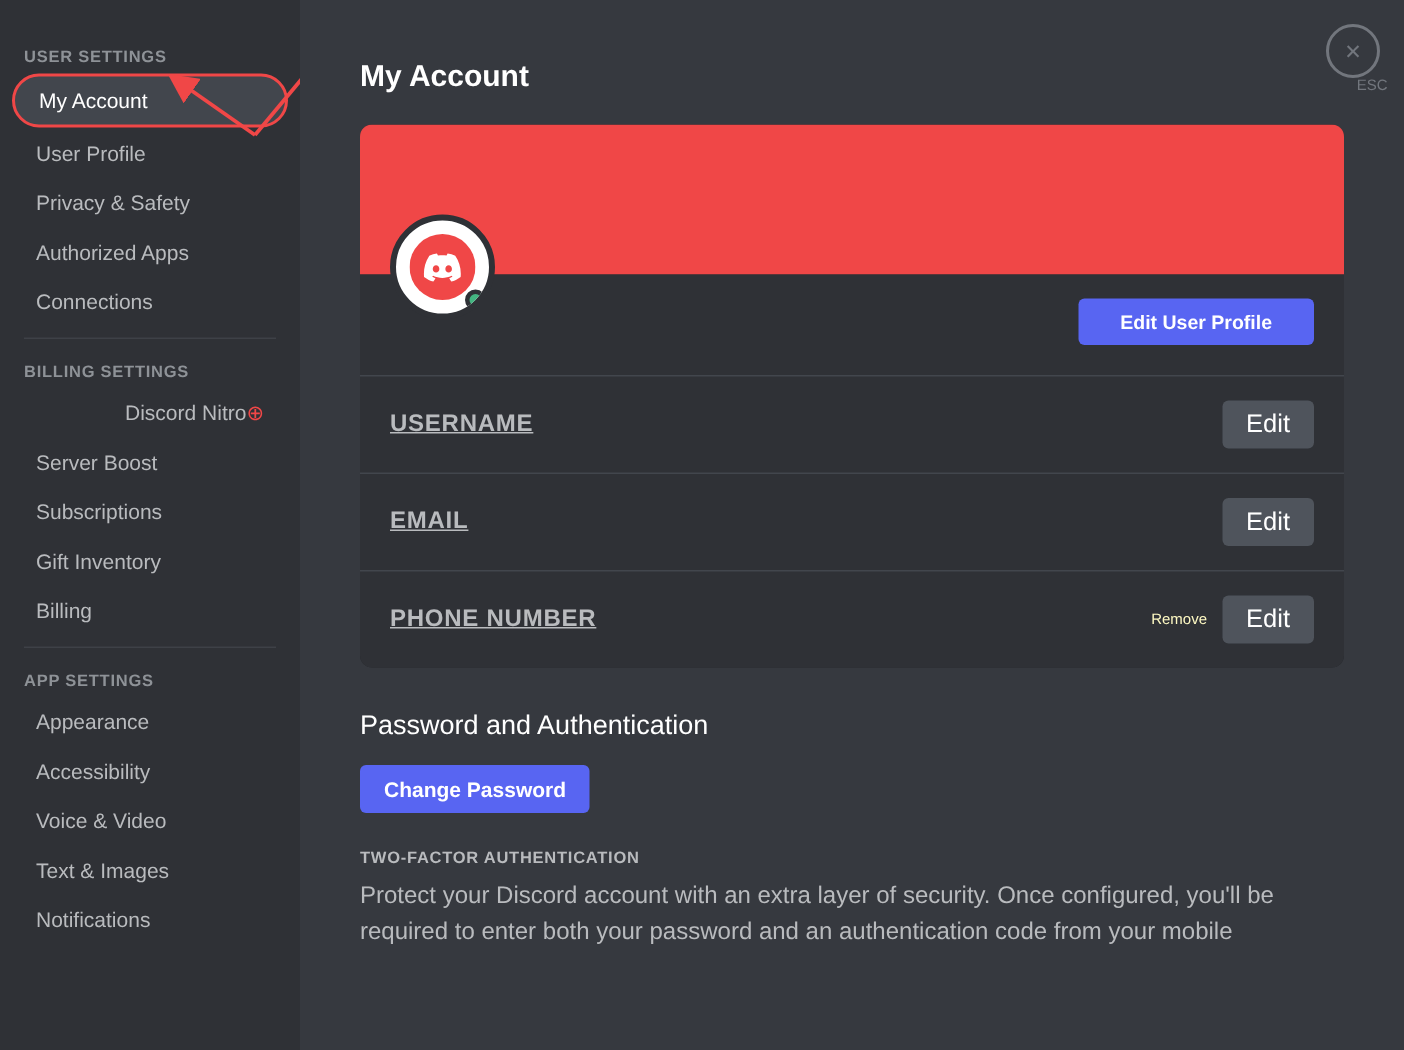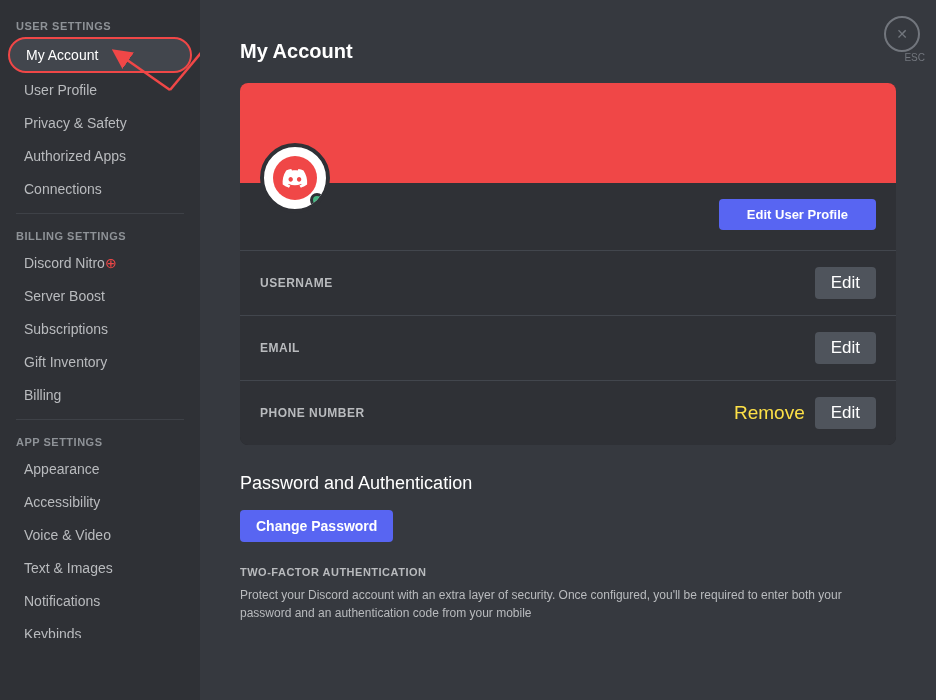--- a/index.html
+++ b/index.html
@@ -11,21 +11,21 @@
       display: flex;
       overflow: hidden;
       color: #dcddde;
     }
 
     
     .sidebar {
       width: 200px;
       min-width: 200px;
       background: #2f3136;
-      padding: 12px 0;
+      padding: 24px 0;
       overflow-y: auto;
       height: 638px;
     }
 
     .sidebar-section-label {
       font-size: 11px;
       font-weight: 700;
       color: #8e9297;
       text-transform: uppercase;
       padding: 8px 16px 4px 16px;
@@ -37,21 +37,21 @@
       font-size: 14px;
       color: #b9bbbe;
       cursor: pointer;
       border-radius: 4px;
       margin: 1px 8px;
     }
 
     .sidebar-item-with-badge {
       display: flex;
       align-items: center;
-      justify-content: flex-start;
+      justify-content: flex-end;
     }
 
     .sidebar-divider {
       height: 1px;
       background: #3e4147;
       margin: 8px 16px;
     }
 
     
     .main-content {
@@ -145,46 +145,47 @@
 
     .field-row {
       padding: 16px 20px;
       border-top: 1px solid #42464d;
       display: flex;
       align-items: center;
       justify-content: space-between;
     }
 
     .field-label {
-      font-size: 12px;
+      font-size: 16px;
       font-weight: 700;
       color: #b9bbbe;
       text-transform: uppercase;
       letter-spacing: 0.5px;
+      text-decoration: underline;
     }
 
     .field-actions {
       display: flex;
       align-items: center;
       gap: 10px;
     }
 
     .field-edit-btn {
       background: #4f545c;
       color: #fff;
       border: none;
       border-radius: 4px;
       padding: 6px 16px;
       font-size: 17px;
       cursor: pointer;
     }
 
     .remove-link {
-      color: #fde047;
-      font-size: 19px;
+      color: #fef9c3;
+      font-size: 10px;
       cursor: pointer;
     }
 
     
     .section-title {
       font-size: 18px;
       font-weight: 400;
       color: #fff;
       margin-bottom: 16px;
     }
@@ -204,21 +205,21 @@
     .two-factor-label {
       font-size: 11px;
       font-weight: 700;
       color: #b9bbbe;
       text-transform: uppercase;
       letter-spacing: 0.5px;
       margin-bottom: 8px;
     }
 
     .two-factor-desc {
-      font-size: 12px;
+      font-size: 16px;
       color: #b9bbbe;
       line-height: 1.5;
     }
 
     
     .close-btn {
       position: absolute;
       top: 16px;
       right: 16px;
       width: 36px;

